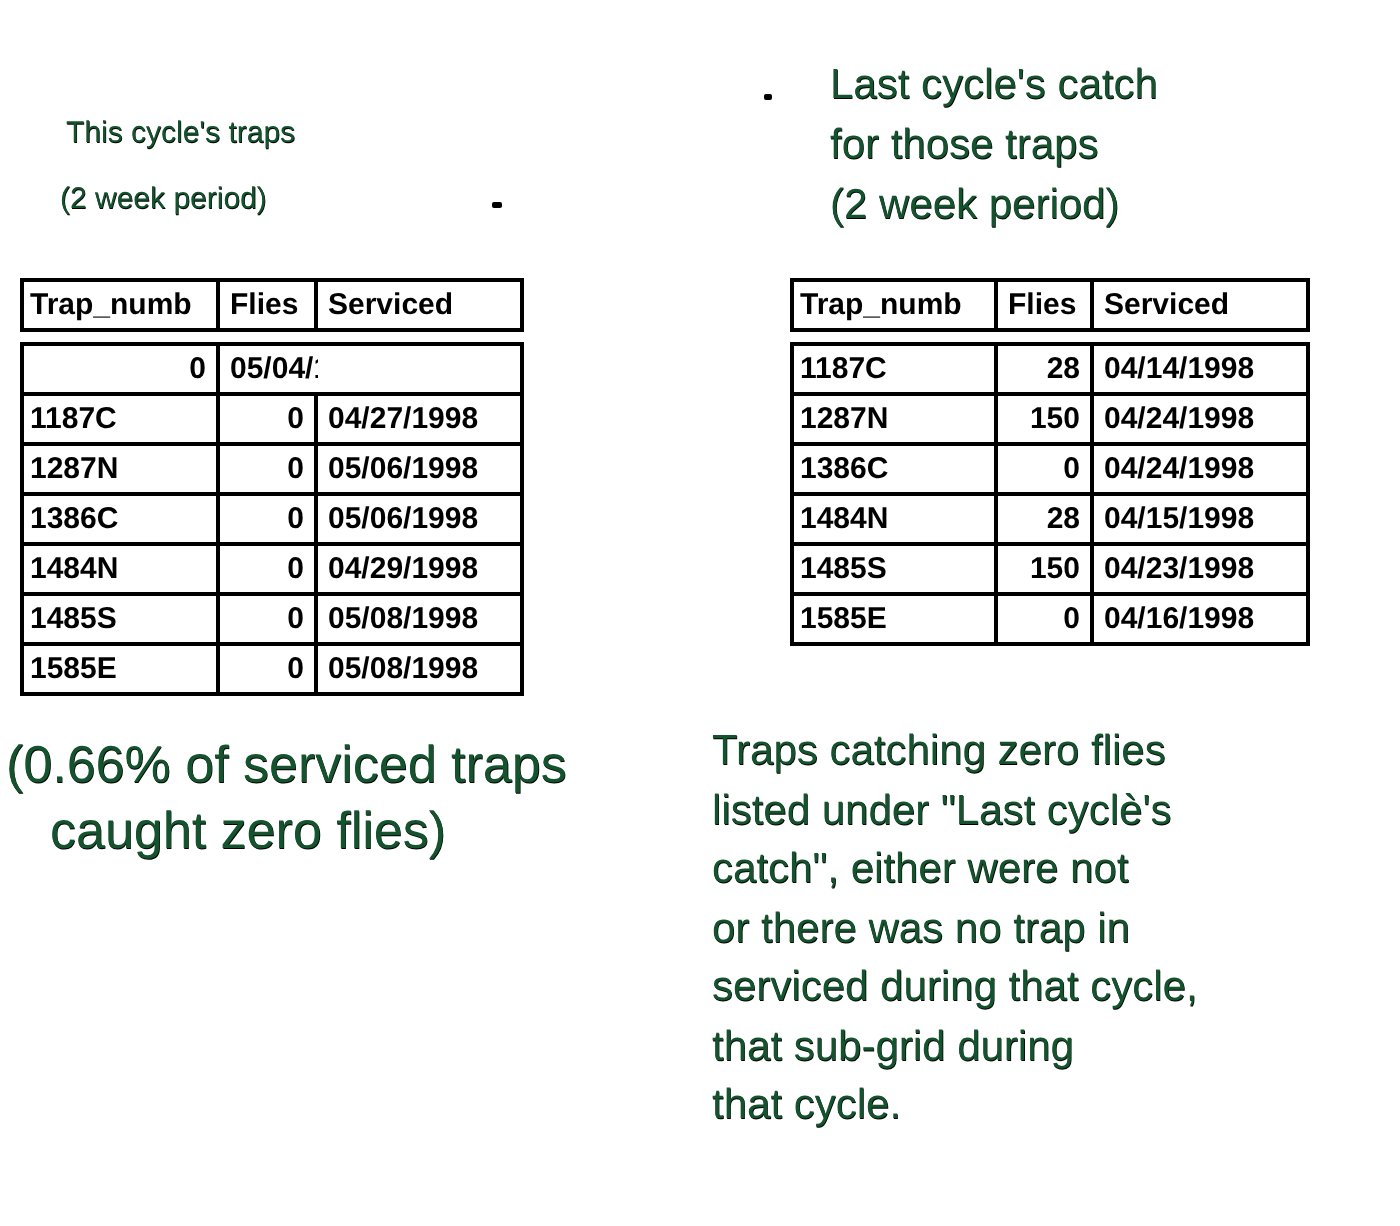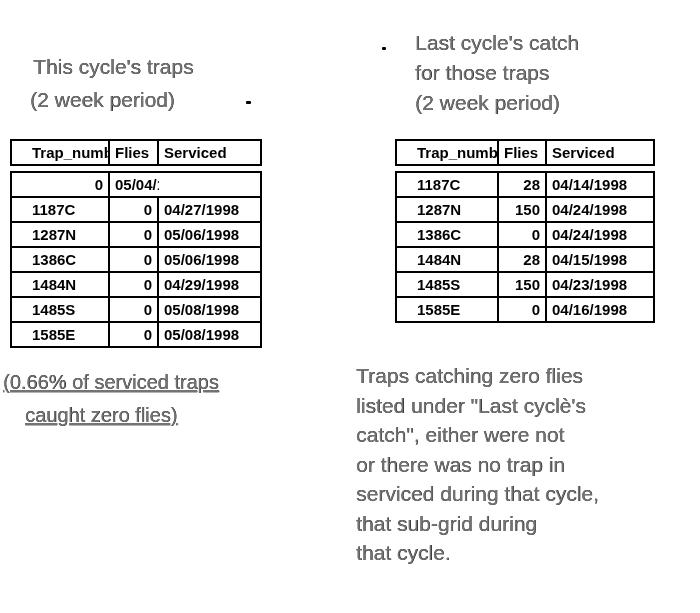--- a/index.html
+++ b/index.html
@@ -1,46 +1,46 @@
 <!DOCTYPE html>
 <html><head>
 <meta charset="utf-8">
 <style>
   html,body{margin:0;padding:0;background:#fff;}
   .canvas{
     position:relative;width:700px;height:613px;background:#ffffff;
     font-family:"Liberation Sans",sans-serif;color:#000;overflow:hidden;
   }
   
-  .txt{position:absolute;color:#737373;text-shadow:0.3px 0.3px 0 #000;}
-  .h-left{left:30px;top:50px;font-size:21px;line-height:33px;}
+  .txt{position:absolute;color:#14532d;text-shadow:0.3px 0.3px 0 #000;}
+  .h-left{left:30px;top:50px;font-size:15px;line-height:33px;}
   .h-left .l1{margin-left:3px;}
   .h-right{left:415px;top:28px;font-size:21px;line-height:30px;}
-  .footnote{left:3px;top:366px;font-size:20px;line-height:33px;text-decoration:underline;}
+  .footnote{left:3px;top:366px;font-size:26px;line-height:33px;}
   .footnote .l2{margin-left:22px;}
   .note{left:356px;top:361px;font-size:21px;line-height:29.5px;}
   .note div{white-space:nowrap;}
   
   .speck{position:absolute;background:#000;border-radius:1px;}
   .speck1{left:246px;top:101px;width:5px;height:3px;}
   .speck2{left:382px;top:47px;width:4px;height:3px;}
   
   .scan-table{position:absolute;font-size:15px;font-weight:700;}
   .tbl-left{left:10px;top:139px;width:252px;}
   .tbl-right{left:395px;top:139px;width:260px;}
   .thead,.trow{display:grid;}
   .tbl-left .thead,.tbl-left .trow{grid-template-columns:98px 49px 1fr;}
   .tbl-right .thead,.tbl-right .trow{grid-template-columns:102px 48px 1fr;}
   .thead{
     border:2px solid #000;height:23px;line-height:23px;margin-bottom:5px;
   }
   .tbody{border:2px solid #000;}
   .trow{height:23px;line-height:23px;border-top:2px solid #000;}
   .trow:first-child{border-top:none;}
-  .c1{padding-left:20px;border-right:2px solid #000;overflow:hidden;}
+  .c1{padding-left:3px;border-right:2px solid #000;overflow:hidden;}
   .c2{padding-right:5px;border-right:2px solid #000;text-align:right;overflow:hidden;}
   .c3{padding-left:5px;overflow:hidden;}
   .thead .c2{text-align:left;padding-left:5px;padding-right:0;}
 </style>
 </head>
 <body>
 
 <div class="canvas">
 
   <div class="txt h-left">

